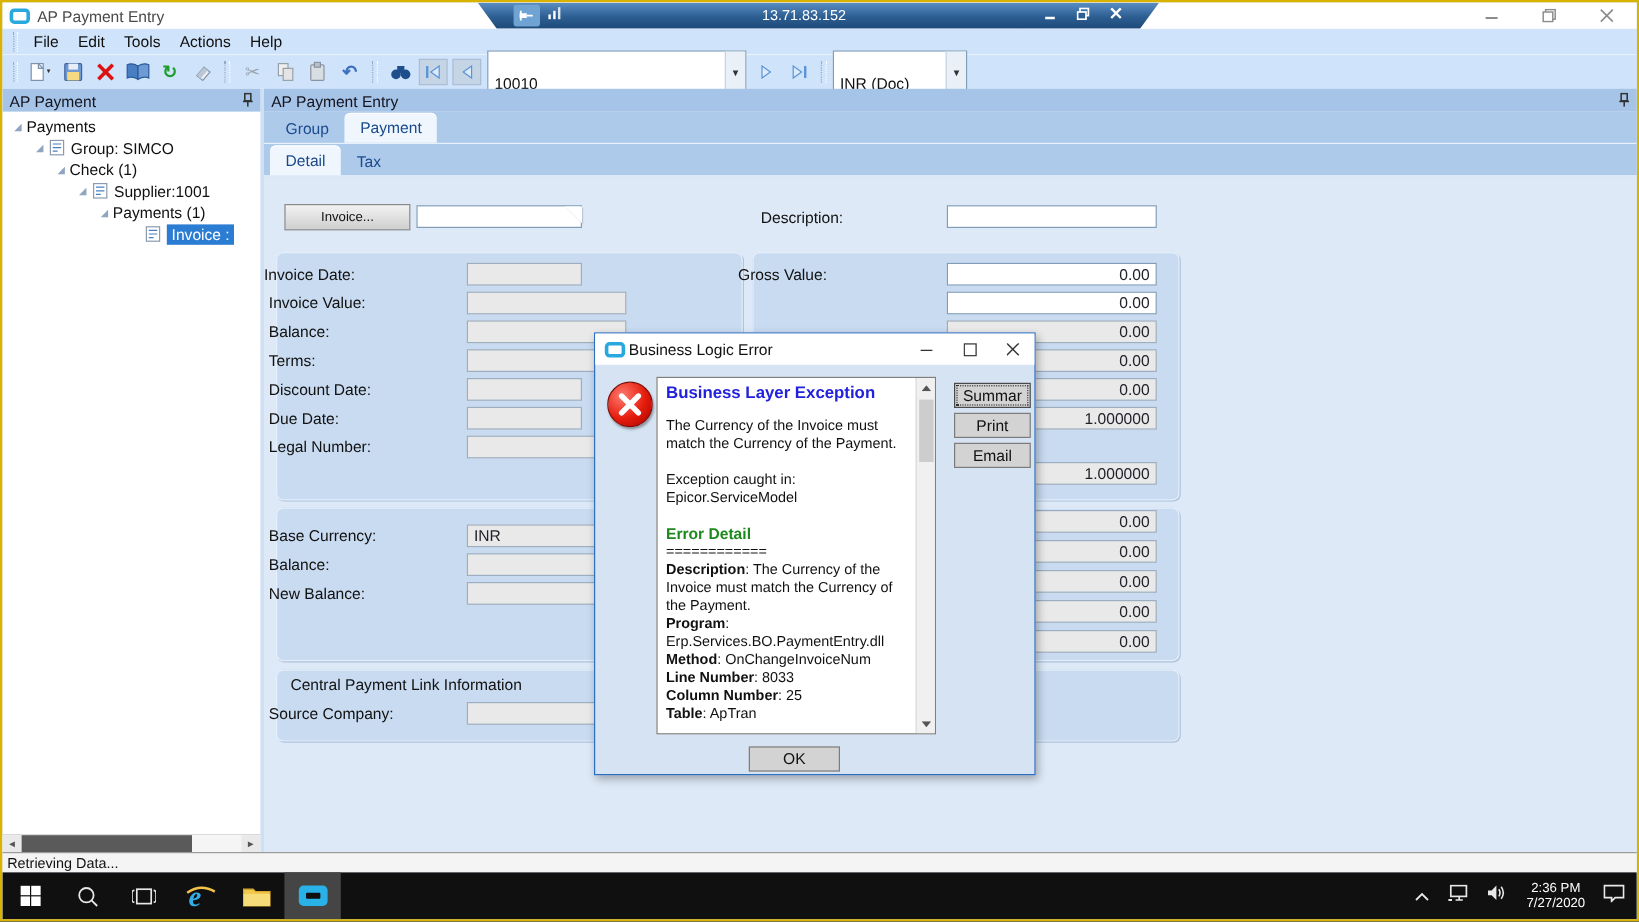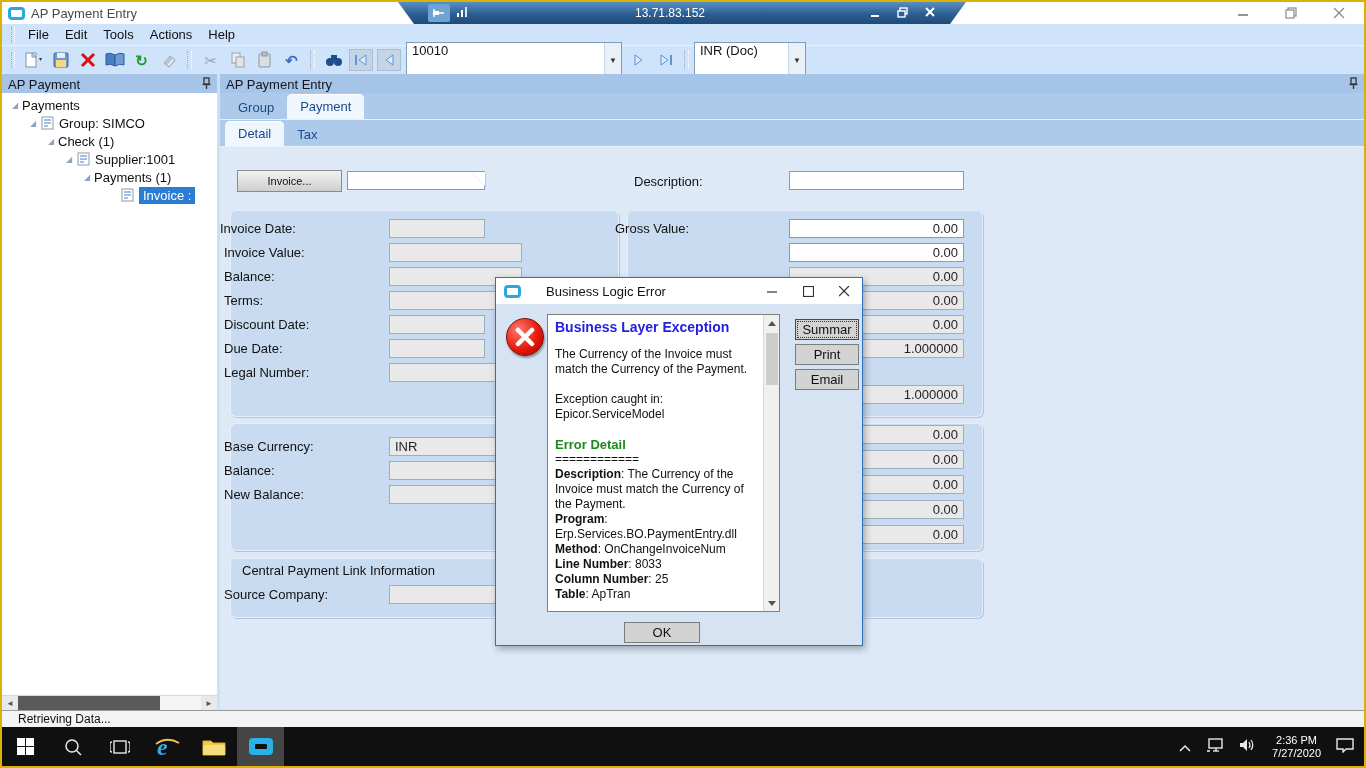--- a/index.html
+++ b/index.html
@@ -25,21 +25,21 @@
   
   .menubar{height:22px;background:#cfe3fa;display:flex;align-items:center;padding-left:4px;font-size:13px;color:#101010;border-bottom:1px solid #e9f2fc}
   .grip{width:4px;height:16px;border-left:1px dotted #8fa8c6;border-right:1px dotted #fff;margin:0 5px;flex:none}
   .mitem{padding:2px 8px;cursor:default}
 
   
   .toolbar{height:28px;background:#cfe3fa;display:flex;align-items:center;padding-left:4px}
   .tbtn{width:27px;height:24px;display:flex;align-items:center;justify-content:center;flex:none}
   .tbtn.navtile{background:#c6d5e6;border:1px solid #aabfd6;width:24px;height:22px;margin:0 2px}
   .tsep{width:5px;height:18px;border-left:1px dotted #93a9c4;border-right:1px dotted #fff;margin:0 5px;flex:none}
-  .combo{height:36px;background:#fff;border:1px solid #7f9db9;display:flex;align-items:flex-start;font-size:13px;color:#111}
+  .combo{height:36px;background:#fff;border:1px solid #7f9db9;display:flex;align-items:flex-end;font-size:13px;color:#111}
   .combo .cval{flex:1;padding-left:5px}
   .darr{width:17px;height:100%;display:flex;align-items:center;justify-content:center;font-size:8px;color:#333;border-left:1px solid #c5d5e5;background:#e9f0f8}
   .glyph{font-size:15px;line-height:1}
 
   
   .mainrow{display:flex;height:636px}
   .phead{height:19px;background:#a5c4e7;font-size:13px;color:#14141e;padding:1px 6px 0 6px;display:flex;align-items:center;justify-content:space-between;flex:none}
   .treepanel{width:218px;background:#fff;display:flex;flex-direction:column;border-right:3px solid #cfe0f4;flex:none}
   .treebody{flex:1;position:relative;padding-top:3px;overflow:hidden}
   .trow{height:18px;display:flex;align-items:center;font-size:13px;color:#101010;white-space:nowrap}
@@ -63,21 +63,21 @@
   .fi{position:absolute;height:19px;border:1px solid #9caec0;background:#e9e9e9;font-size:13px;line-height:17px;padding:0 5px;color:#24202a;overflow:hidden}
   .fi.en{background:#fff;border-color:#7f9db9}
   .fi.num{text-align:right}
   .btn3d{position:absolute;background:linear-gradient(#f2f2f2,#cfcfcf);border:1px solid #8a8a8a;font-size:11px;color:#111;display:flex;align-items:center;justify-content:center}
   .fold{position:absolute;width:0;height:0;border-left:14px solid transparent;border-top:14px solid #fff;filter:drop-shadow(1px 1px 0 #b9c7d6)}
   .secthead{position:absolute;font-size:13px;font-weight:normal;color:#111}
 
   
   .dialog{position:absolute;left:493px;top:275px;width:368px;height:369px;background:#d5e3f3;border:1px solid #2e6fc0;z-index:100;box-shadow:2px 3px 7px rgba(0,0,0,.3)}
   .dtitle{height:26px;background:#fff;display:flex;align-items:center;padding-left:8px;font-size:13px;color:#111}
-  .dtitle .ttl{margin-left:25px}
+  .dtitle .ttl{margin-left:3px}
   .dbtns{margin-left:auto;display:flex;height:100%}
   .dbtns span{width:36px;display:flex;align-items:center;justify-content:center}
   .derr{position:absolute;left:10px;top:40px;width:38px;height:38px;border-radius:50%;
     background:radial-gradient(circle at 32% 30%,#ff7a6e,#e51c0c 55%,#a50000);
     border:1px solid #7e0e06;display:flex;align-items:center;justify-content:center;box-shadow:1px 2px 2px rgba(0,0,0,.35)}
   .dtext{position:absolute;left:51px;top:36px;width:233px;height:298px;background:#fff;border:1px solid #7f7f7f;display:flex;overflow:hidden}
   .dtext-inner{flex:1;padding:5px 4px 5px 7px;font-size:12px;line-height:15px;color:#111;overflow:hidden}
   .dheading{font-size:14px;font-weight:bold;color:#2222dd;white-space:nowrap;margin-bottom:12px}
   .dpara{margin-bottom:15px}
   .edetail{color:#1e8a1e;font-weight:bold;font-size:13px;margin-top:2px}
@@ -85,21 +85,21 @@
   .vscroll{width:16px;background:#f0f0f0;border-left:1px solid #d9d9d9;display:flex;flex-direction:column;align-items:center}
   .varr{height:16px;width:100%;display:flex;align-items:center;justify-content:center;background:#f0f0f0;color:#555}
   .vthumb{width:12px;height:52px;background:#cdcdcd;margin-top:2px}
   .vfill{flex:1}
   .dbtncol{position:absolute;left:299px;top:41px;display:flex;flex-direction:column;gap:4px}
   .dbtn{width:64px;height:21px;background:#d3d3d3;border:1px solid #7c7c7c;font-size:13px;color:#111;display:flex;align-items:center;justify-content:center}
   .dbtn.focus{border:1px solid #4a4a4a;outline:1px dotted #333;outline-offset:-3px}
   .okbtn{position:absolute;left:128px;top:344px;width:76px;height:21px;background:#d3d3d3;border:1px solid #7c7c7c;font-size:13px;color:#111;display:flex;align-items:center;justify-content:center}
 
   
-  .statusbar{height:17px;background:#f4f4f4;border-top:1px solid #9a9a9a;font-size:12px;color:#111;display:flex;align-items:center;padding-left:16px}
+  .statusbar{height:17px;background:#f4f4f4;border-top:1px solid #9a9a9a;font-size:12px;color:#111;display:flex;align-items:center;padding-left:4px}
   .taskbar{height:39px;background:#101010;display:flex;align-items:stretch}
   .ticon{width:47px;display:flex;align-items:center;justify-content:center;flex:none}
   .ticon.active{background:#454545}
   .tray{margin-left:auto;display:flex;align-items:center;gap:15px;padding-right:10px}
   .clock{font-size:11px;color:#fff;text-align:center;line-height:13px}
   .ep-ico{width:24px;height:17px;background:#29b2e8;border-radius:4px;display:flex;align-items:center;justify-content:center}
   .ep-ico i{display:block;width:12px;height:5px;background:#101010;border-radius:1px}
 </style>
 </head>
 <body>

